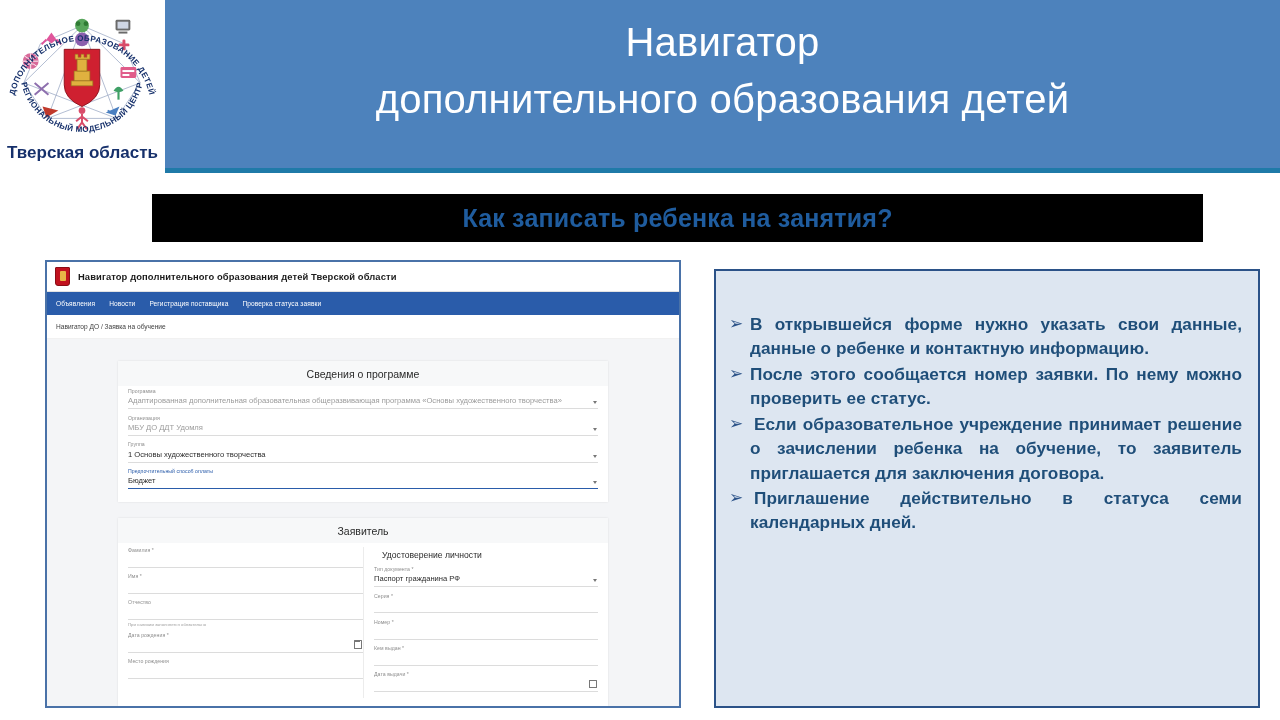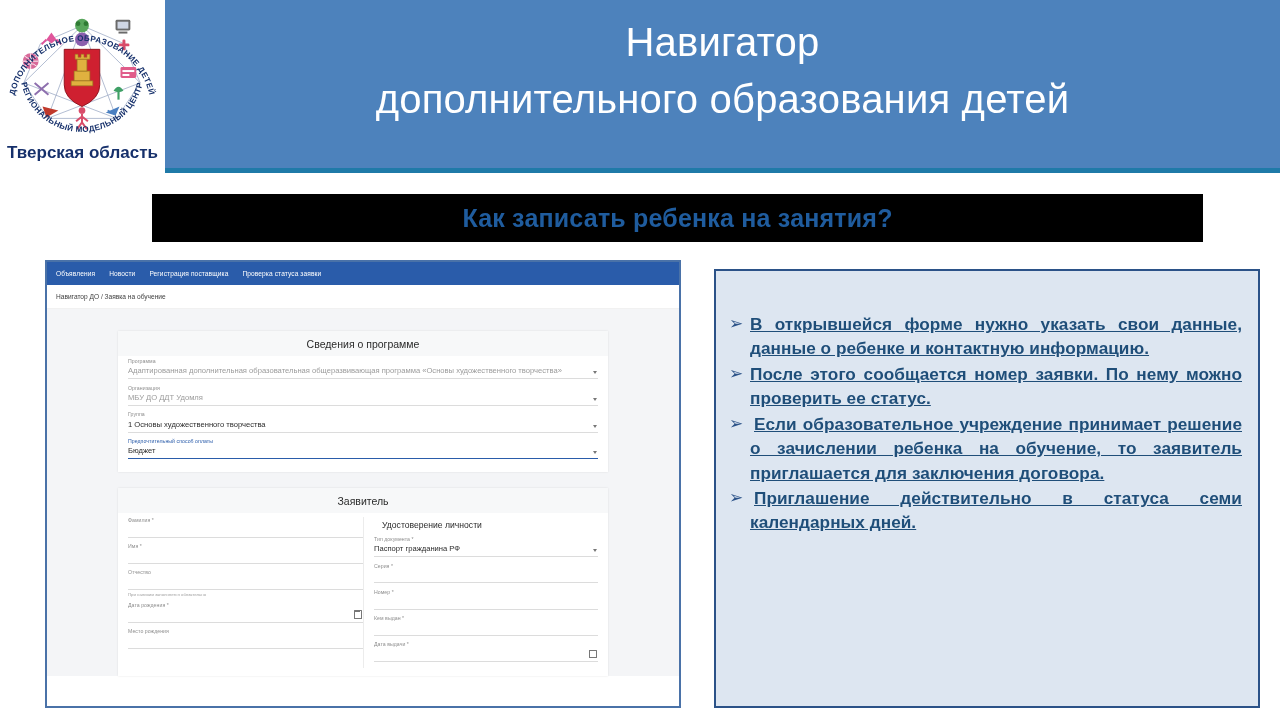--- a/index.html
+++ b/index.html
@@ -289,21 +289,20 @@
   }
   .note-text {
     flex: 1 1 auto;
     font-size: 17.2px;
     line-height: 1.42;
     font-weight: bold;
     color: #1f4e79;
     text-align: justify;
     text-align-last: left;
     letter-spacing: 0.05px;
-    text-decoration: underline;
   }
   .note-text.lead-space { text-indent: 4px; }
 </style>
 </head>
 <body>
 
 <div class="slide">
 
   <div class="header-band"></div>
   <div class="header-underline"></div>
@@ -375,20 +374,24 @@
     </svg>
     <div class="logo-caption">Тверская область</div>
   </div>
 
   <div class="subtitle-bar">
     <span class="subtitle-text">Как записать ребенка на занятия?</span>
   </div>
 
   <div class="shot-panel">
 
+    <div class="shot-topbar">
+      <span class="shot-crest"></span>
+      <span class="shot-brand">Навигатор дополнительного образования детей Тверской области</span>
+    </div>
 
     <div class="shot-nav">
       <span class="shot-nav-item">Объявления</span>
       <span class="shot-nav-item">Новости</span>
       <span class="shot-nav-item">Регистрация поставщика</span>
       <span class="shot-nav-item">Проверка статуса заявки</span>
     </div>
 
     <div class="shot-breadcrumb-row">
       <span class="shot-breadcrumb">Навигатор ДО / Заявка на обучение</span>

